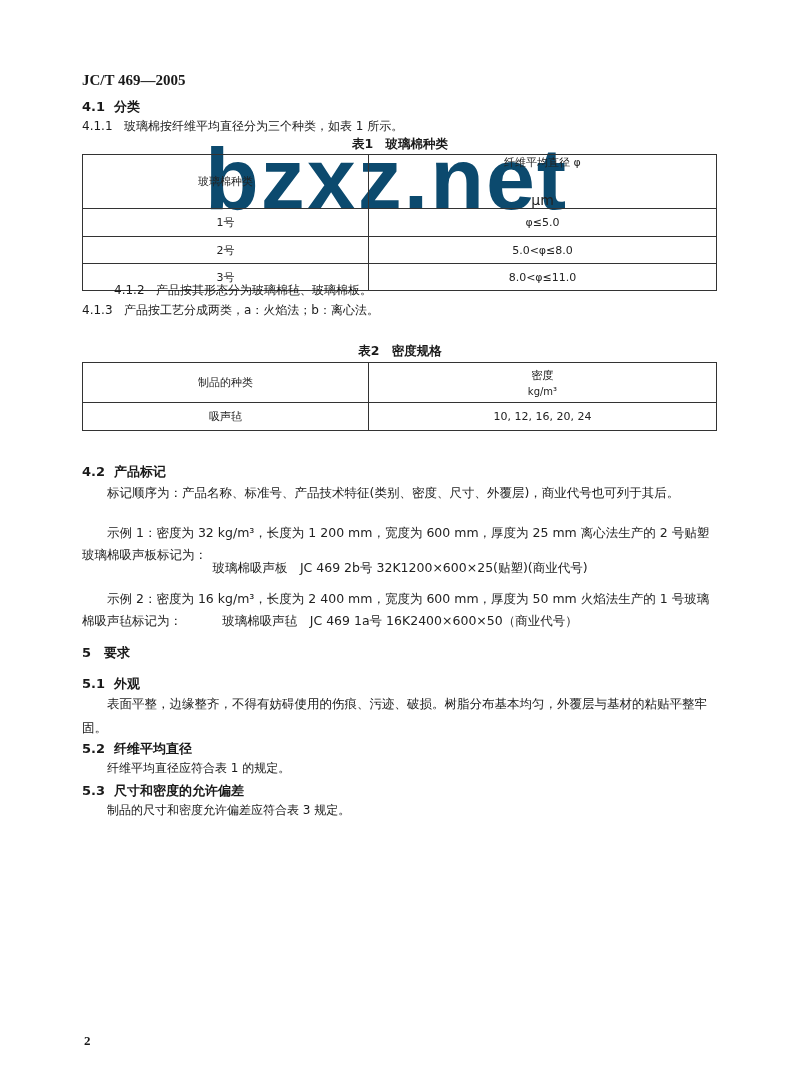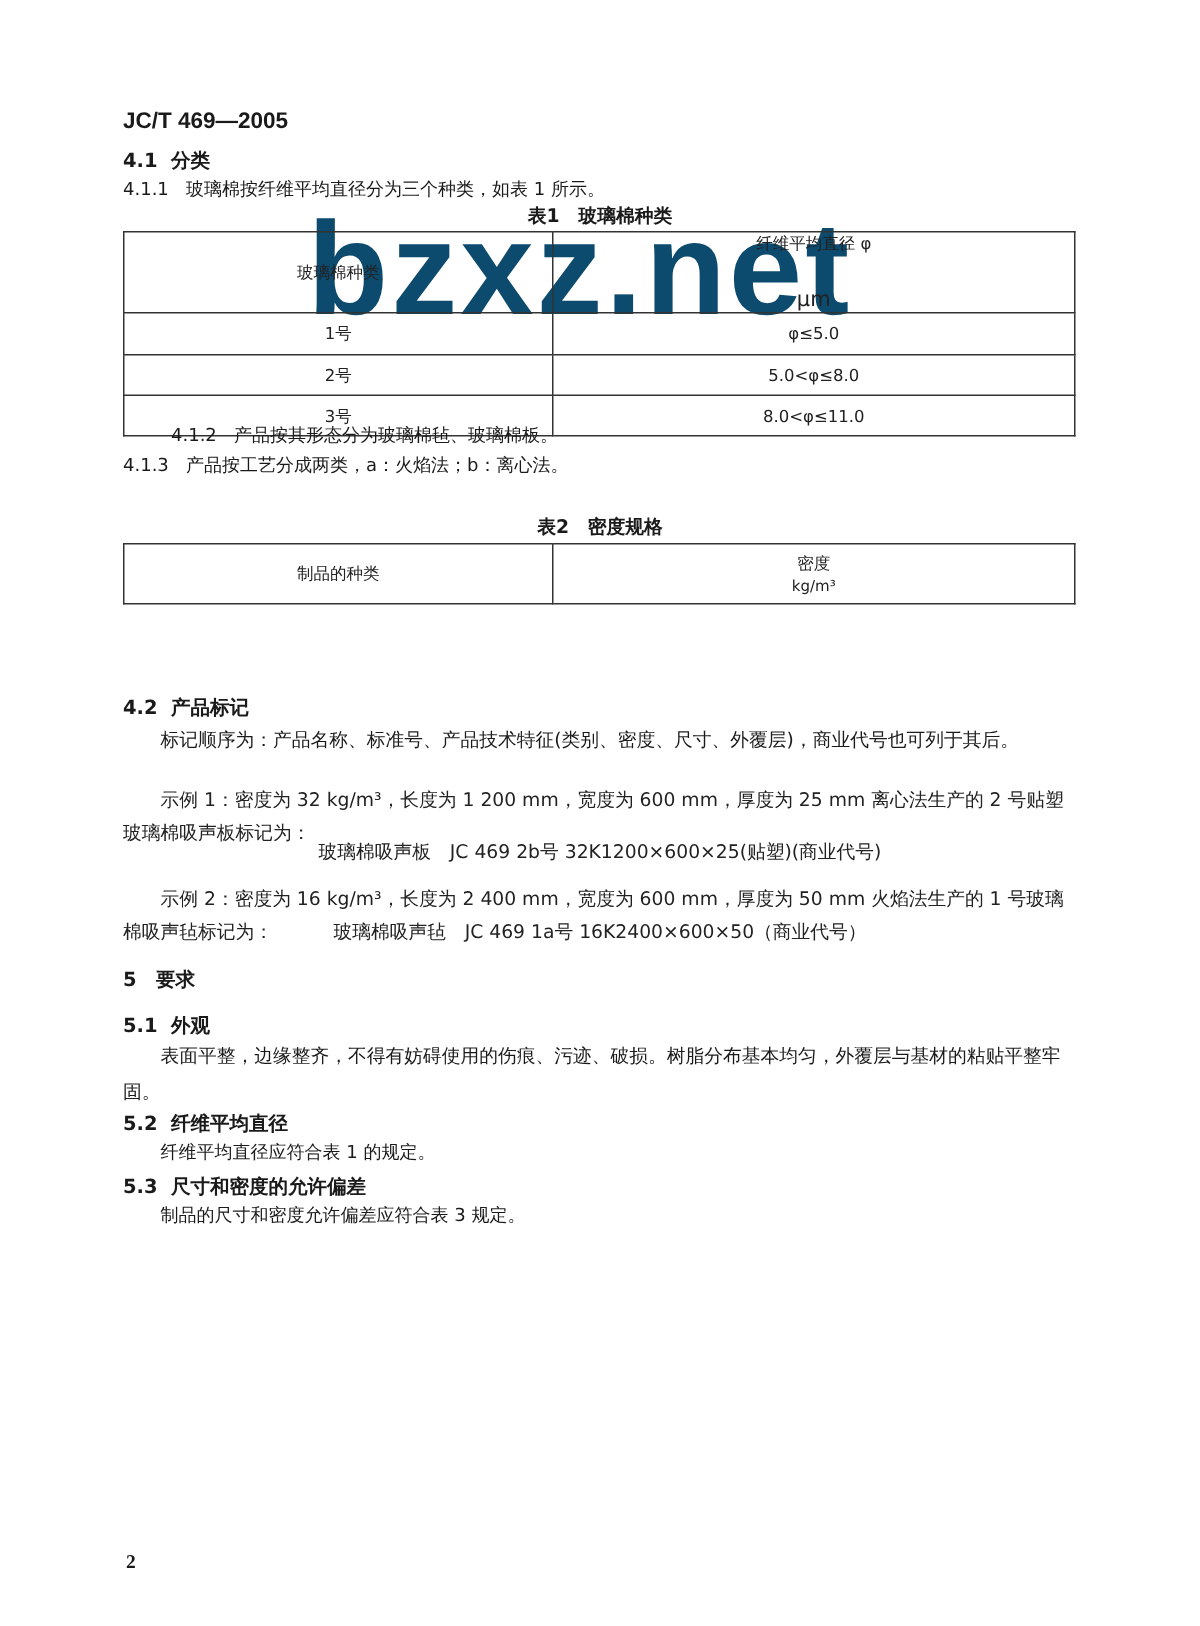--- a/index.html
+++ b/index.html
@@ -3,21 +3,21 @@
 <meta charset="utf-8">
 <style>
   html, body { margin: 0; padding: 0; background: #ffffff; }
   body {
     width: 800px; height: 1084px; position: relative; overflow: hidden;
     font-family: "DejaVu Sans", "Liberation Sans", sans-serif;
     color: #1a1a1a;
   }
   .page { position: absolute; left: 0; top: 0; width: 800px; height: 1084px; }
   .abs { position: absolute; white-space: nowrap; }
-  .std-code { left: 82px; top: 72px; font-family: Liberation Sans, sans-serif; font-weight: bold; font-size: 15px; }
+  .std-code { left: 82px; top: 72px; font-family: Liberation Serif, serif; font-weight: bold; font-size: 15px; }
   .h { font-size: 13px; font-weight: bold; }
   .p { font-size: 12px; }
   .sm { font-size: 11px; color: #222; }
   .num { display: inline-block; min-width: 42px; }
   .cap { font-size: 12.5px; font-weight: bold; text-align: center; width: 800px; left: 0; }
   table.t {
     position: absolute; border-collapse: collapse; table-layout: fixed;
     border: 1.5px solid #222;
   }
   table.t td {
@@ -95,20 +95,24 @@
           <col style="width:348px">
         </colgroup>
       <tbody>
           <tr style="height:40px">
         <td>制品的种类</td>
         <td>
           <div>密度</div>
           <div style="font-size:10px; margin-top:3px">kg/m³</div>
         </td>
       </tr>
+      <tr style="height:28px">
+        <td>吸声毡</td>
+        <td>10, 12, 16, 20, 24</td>
+      </tr>
     </tbody>
       </table>
 
     <div class="abs h" style="left:82px; top:463px;">
       <span class="num" style="min-width:32px">4.2</span><span>产品标记</span>
     </div>
     <div class="para" style="top:481px; text-indent:25px;">标记顺序为：产品名称、标准号、产品技术特征(类别、密度、尺寸、外覆层)，商业代号也可列于其后。</div>
     <div class="para sm" style="top:522px; text-indent:25px; line-height:22px;">示例 1：密度为 32 kg/m³，长度为 1 200 mm，宽度为 600 mm，厚度为 25 mm 离心法生产的 2 号贴塑玻璃棉吸声板标记为：</div>
     <div class="para sm center" style="top:556px;">玻璃棉吸声板　JC 469 2b号 32K1200×600×25(贴塑)(商业代号)</div>
     <div class="para sm" style="top:588px; text-indent:25px; line-height:22px;">示例 2：密度为 16 kg/m³，长度为 2 400 mm，宽度为 600 mm，厚度为 50 mm 火焰法生产的 1 号玻璃棉吸声毡标记为：</div>

